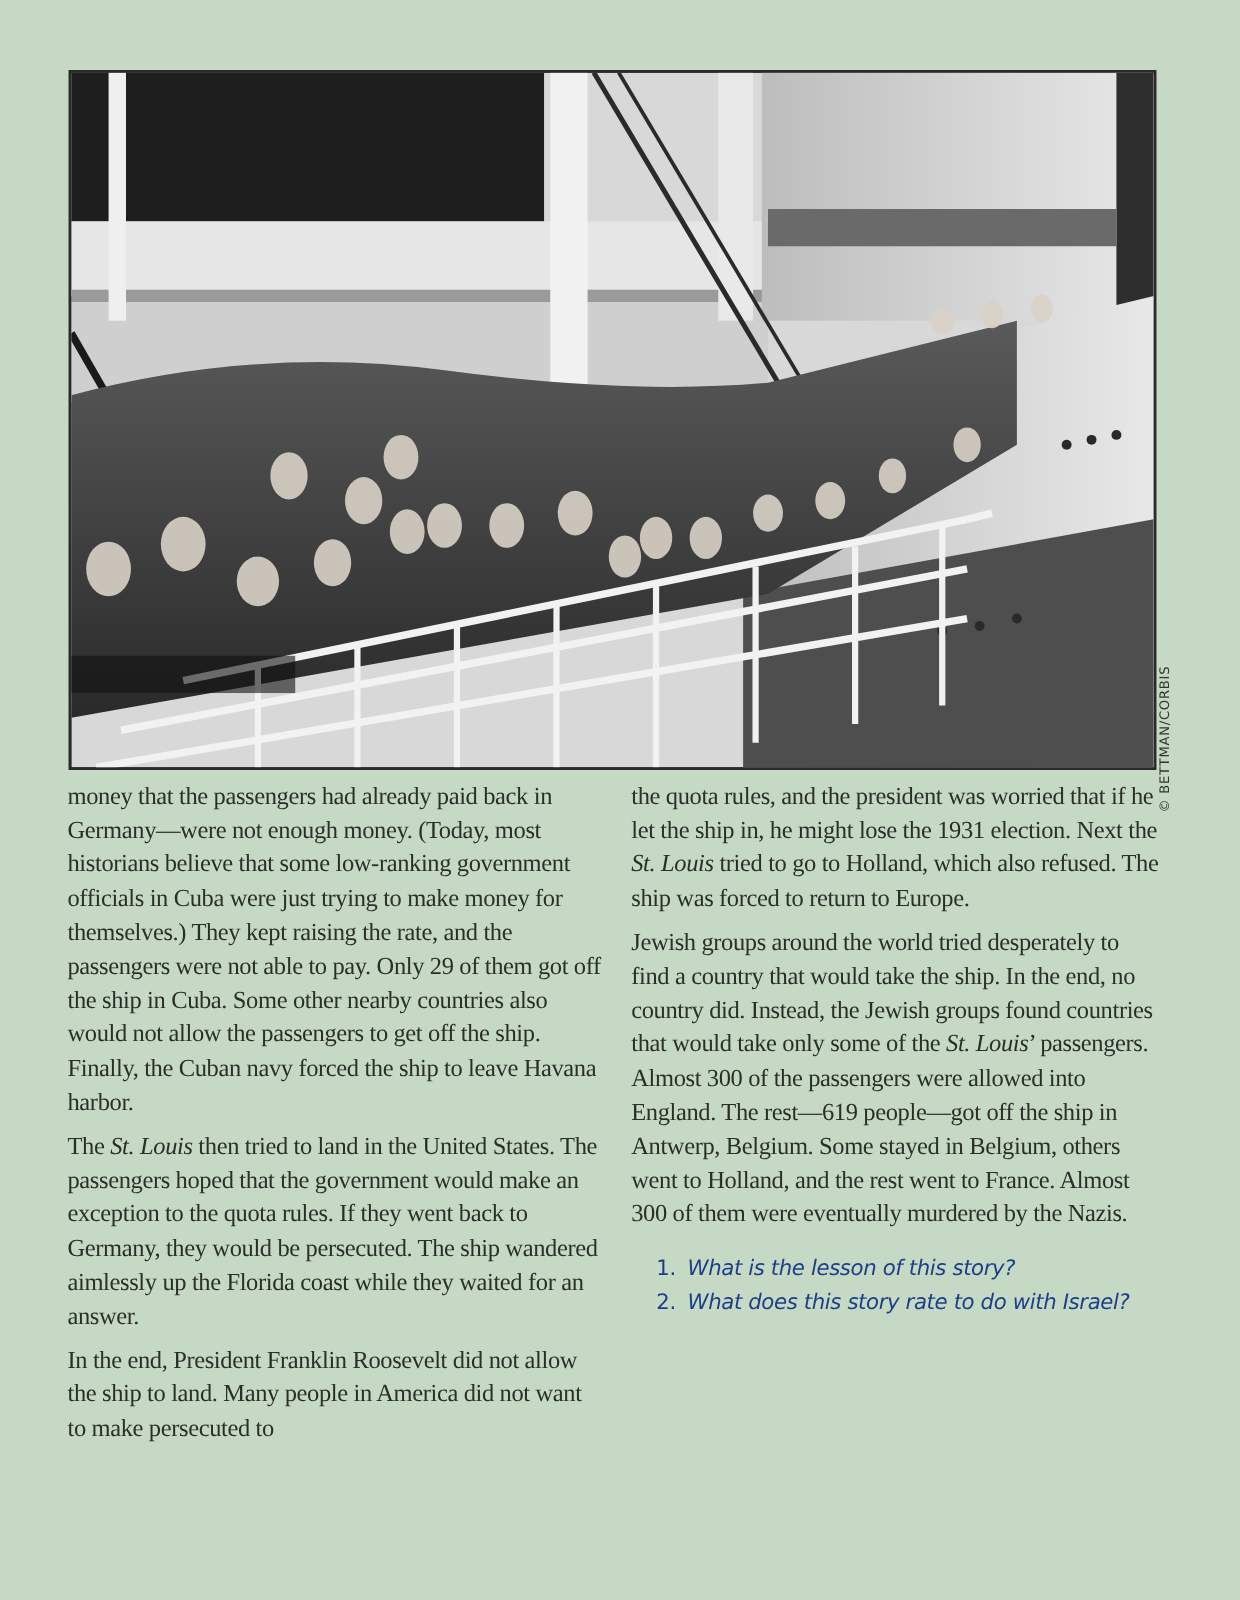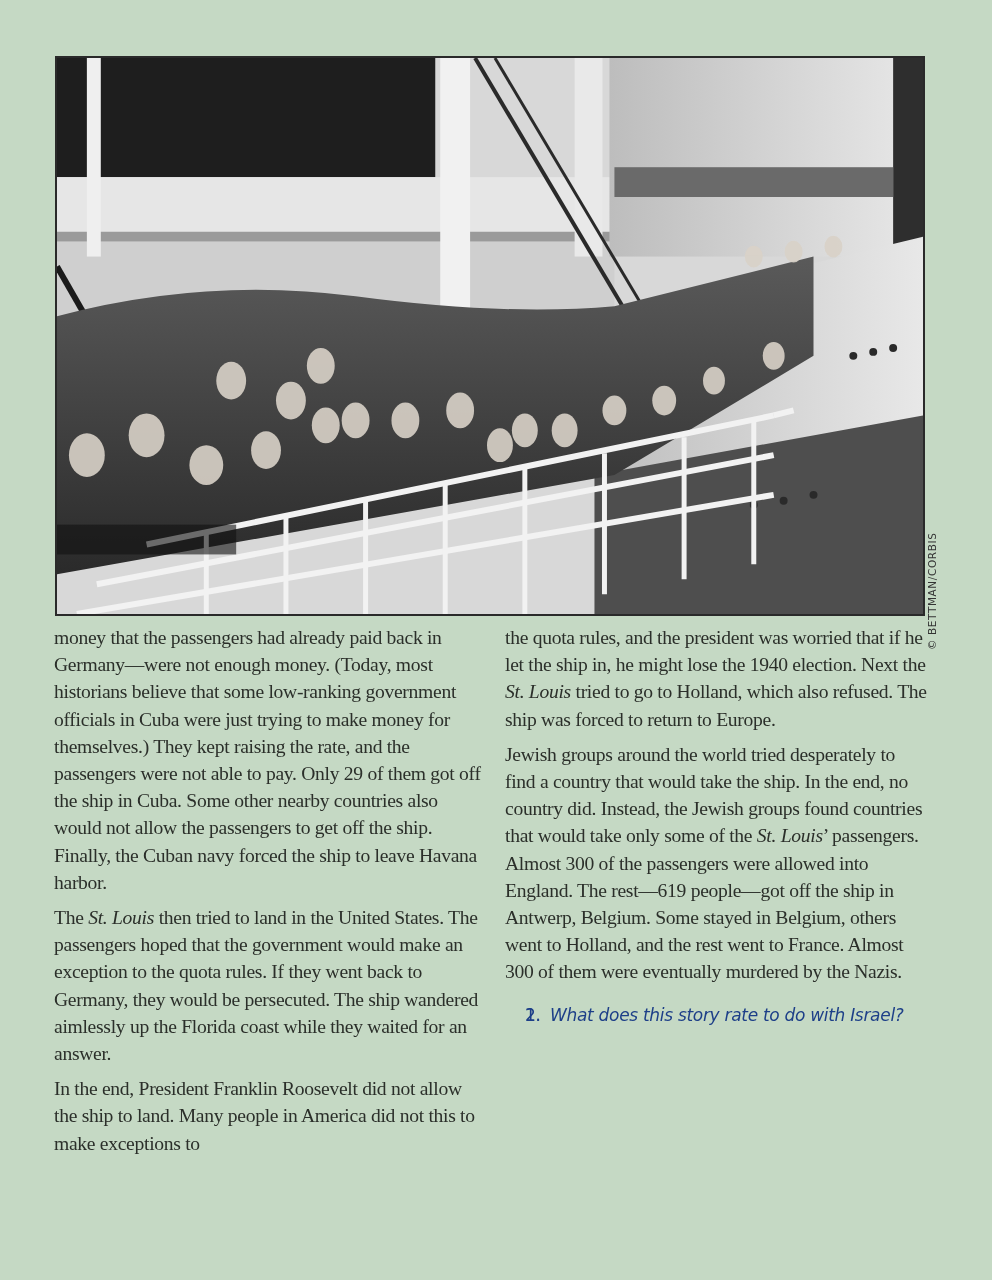--- a/index.html
+++ b/index.html
@@ -137,23 +137,23 @@
     </g>
     <rect x="0" y="470" width="180" height="30" fill="#111" opacity="0.6"></rect>
   </svg>
 </div>
 
 <div class="credit">© BETTMAN/CORBIS</div>
 
 <div class="col left">
   <p class="cont">money that the passengers had already paid back in Germany—were not enough money. (Today, most historians believe that some low-ranking government officials in Cuba were just trying to make money for themselves.) They kept raising the rate, and the passengers were not able to pay. Only 29 of them got off the ship in Cuba. Some other nearby countries also would not allow the passengers to get off the ship. Finally, the Cuban navy forced the ship to leave Havana harbor.</p>
   <p><span>The </span><em>St. Louis</em><span> then tried to land in the United States. The passengers hoped that the government would make an exception to the quota rules. If they went back to Germany, they would be persecuted. The ship wandered aimlessly up the Florida coast while they waited for an answer.</span></p>
-  <p>In the end, President Franklin Roosevelt did not allow the ship to land. Many people in America did not this to make exceptions to</p>
+  <p>In the end, President Franklin Roosevelt did not allow the ship to land. Many people in America did not want to make persecuted to</p>
 </div>
 
 <div class="col right">
-  <p class="cont"><span>the quota rules, and the president was worried that if he let the ship in, he might lose the 1940 election. Next the </span><em>St. Louis</em><span> tried to go to Holland, which also refused. The ship was forced to return to Europe.</span></p>
+  <p class="cont"><span>the quota rules, and the president was worried that if he let the ship in, he might lose the 1931 election. Next the </span><em>St. Louis</em><span> tried to go to Holland, which also refused. The ship was forced to return to Europe.</span></p>
   <p><span>Jewish groups around the world tried desperately to find a country that would take the ship. In the end, no country did. Instead, the Jewish groups found countries that would take only some of the </span><em>St. Louis</em><span>’ passengers. Almost 300 of the passengers were allowed into England. The rest—619 people—got off the ship in Antwerp, Belgium. Some stayed in Belgium, others went to Holland, and the rest went to France. Almost 300 of them were eventually murdered by the Nazis.</span></p>
   <ol class="questions">
-    <li><span class="num">1.</span></li>
+    <li><span class="num">1.</span><span>What is the lesson of this story?</span></li>
     <li><span class="num">2.</span><span>What does this story rate to do with Israel?</span></li>
   </ol>
 </div>
 
 </body></html>

